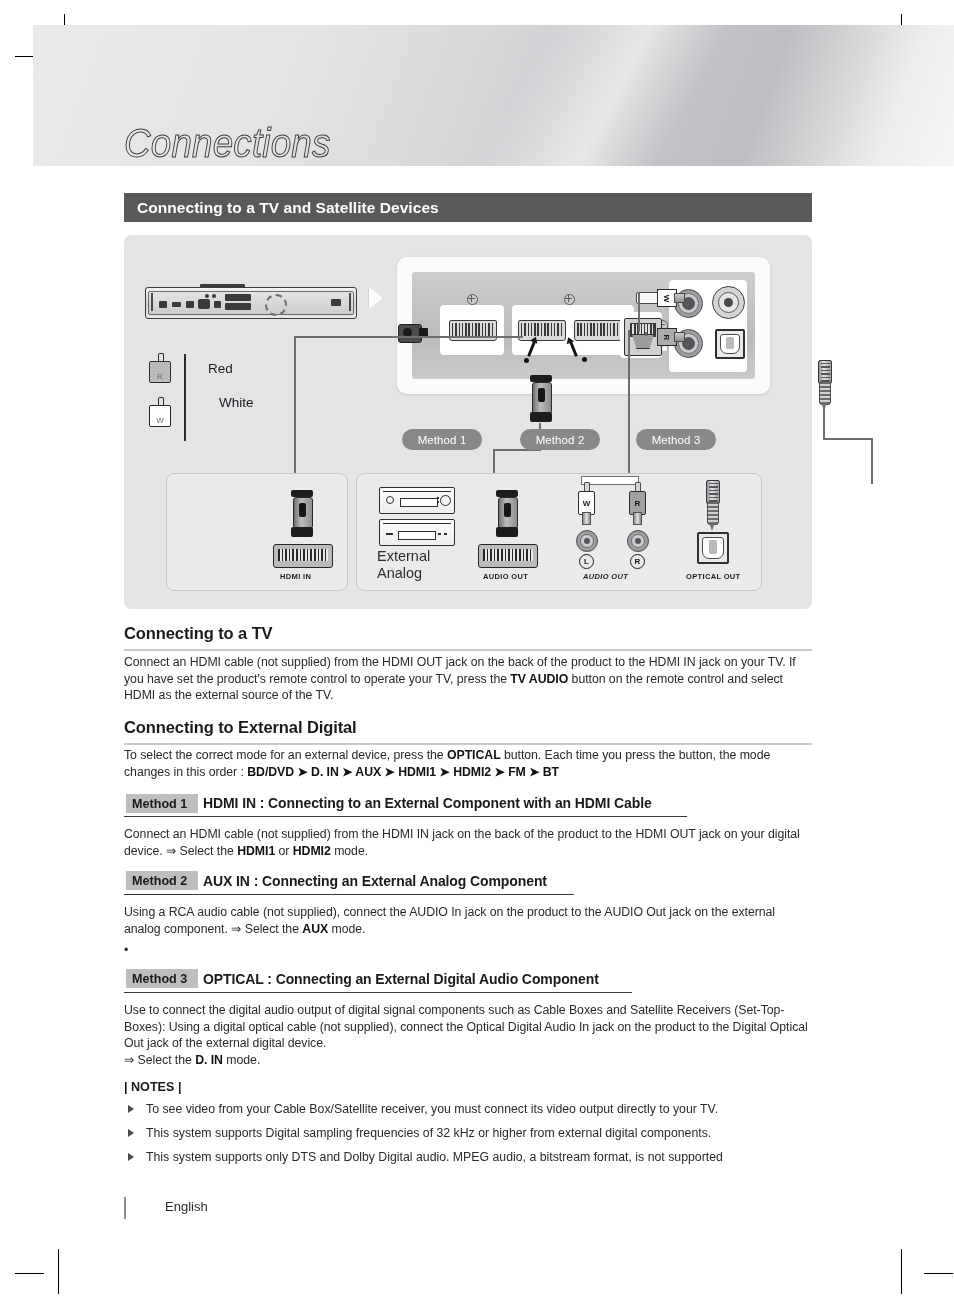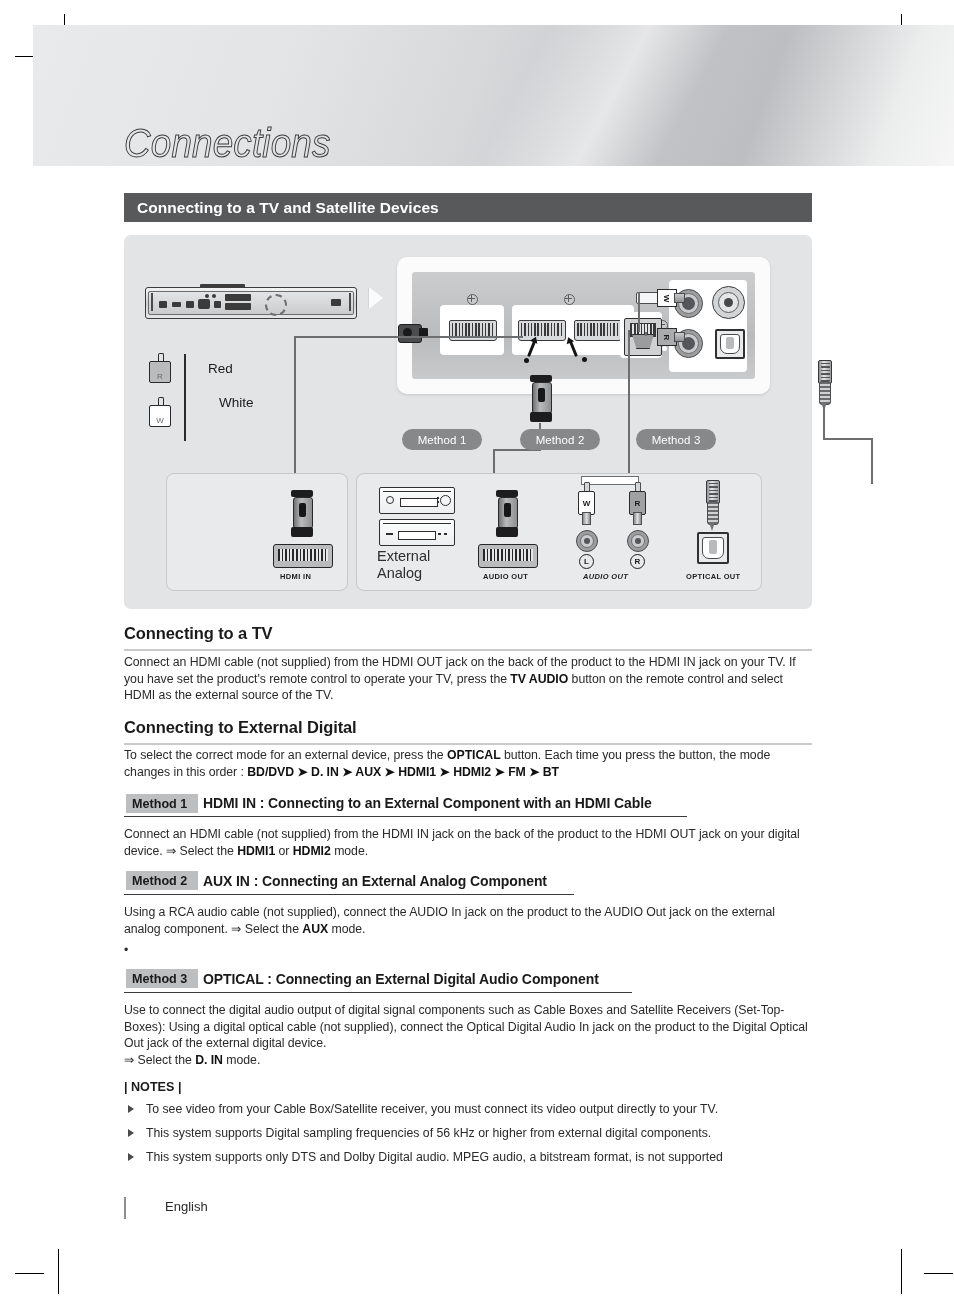--- a/index.html
+++ b/index.html
@@ -474,18 +474,18 @@
 
 <div class="mlabel" style="top:969px;width:72px;">Method 3</div>
 <div class="mtitle" style="left:203px;top:971px;">OPTICAL : Connecting an External Digital Audio Component</div>
 <div class="mrule" style="top:992px;width:508px;"></div>
 <div class="para" style="top:1002px;">Use to connect the digital audio output of digital signal components such as Cable Boxes and Satellite Receivers (Set-Top-Boxes): Using a digital optical cable (not supplied), connect the Optical Digital Audio In jack on the product to the Digital Optical Out jack of the external digital device.<br>⇒ Select the <b>D. IN</b> mode.</div>
 
 <div class="notes-title" style="top:1080px;">| NOTES |</div>
 <div class="tri" style="top:1105px;"></div>
 <div class="noteline" style="top:1101px;">To see video from your Cable Box/Satellite receiver, you must connect its video output directly to your TV.</div>
 <div class="tri" style="top:1129px;"></div>
-<div class="noteline" style="top:1125px;">This system supports Digital sampling frequencies of 56 kHz or higher from external digital components.</div>
+<div class="noteline" style="top:1125px;">This system supports Digital sampling frequencies of 32 kHz or higher from external digital components.</div>
 <div class="tri" style="top:1153px;"></div>
 <div class="noteline" style="top:1149px;">This system supports only DTS and Dolby Digital audio. MPEG audio, a bitstream format, is not supported</div>
 
 <div id="footer-bar"></div>
 <div id="footer-text">English</div>
 
 </body></html>

